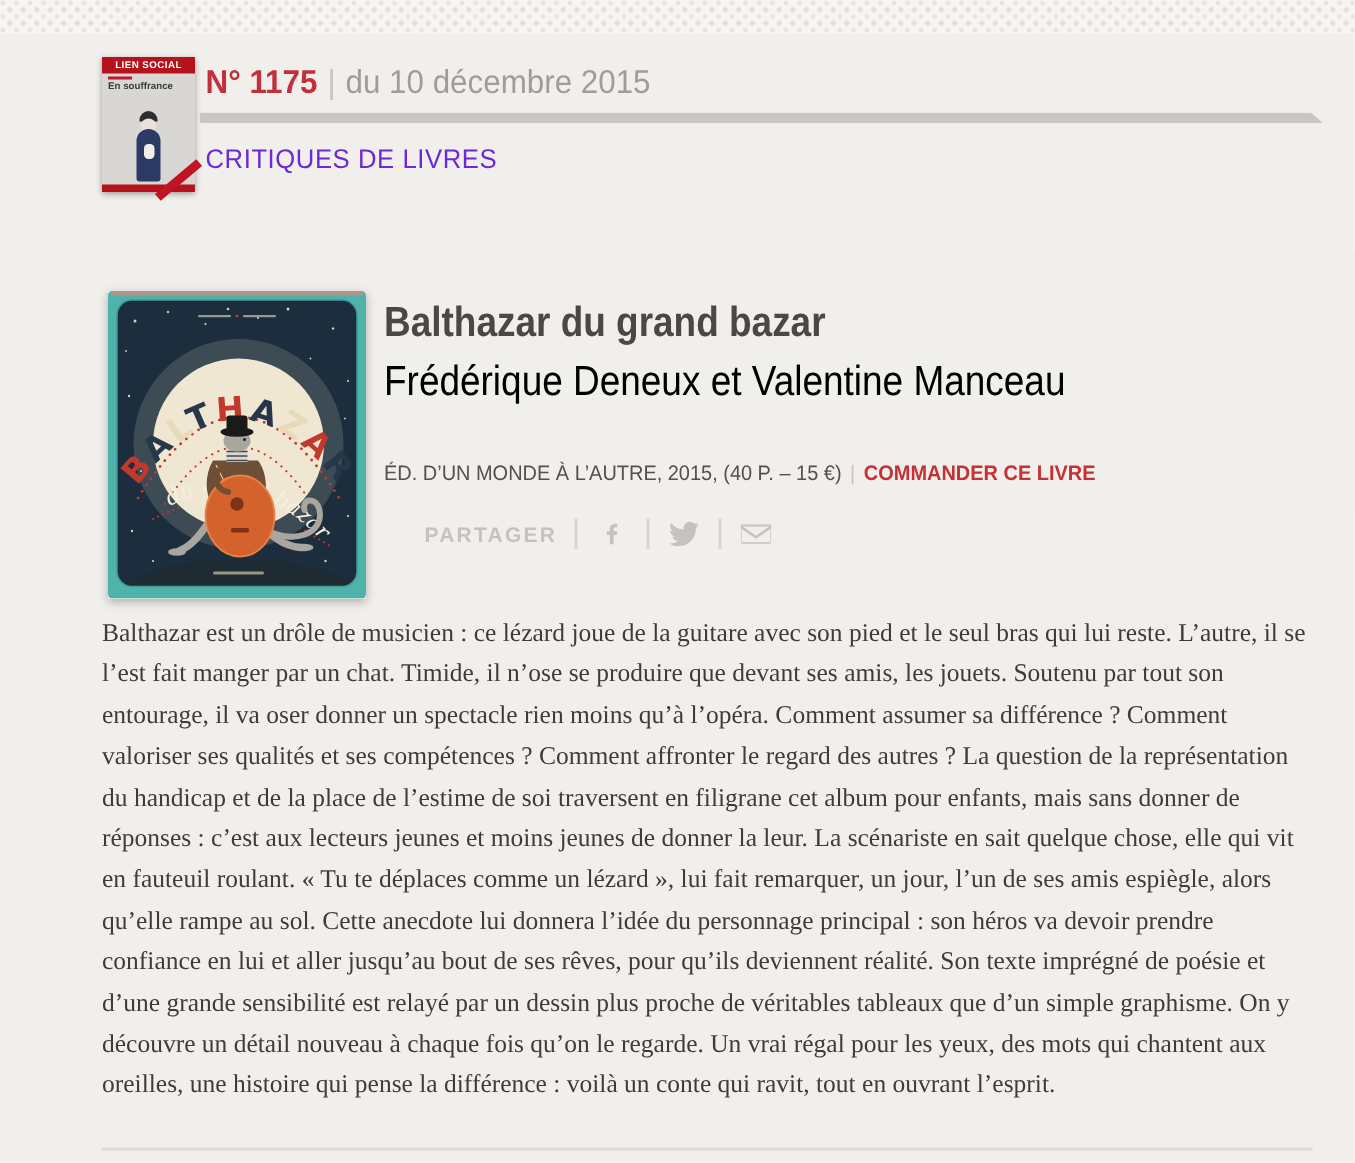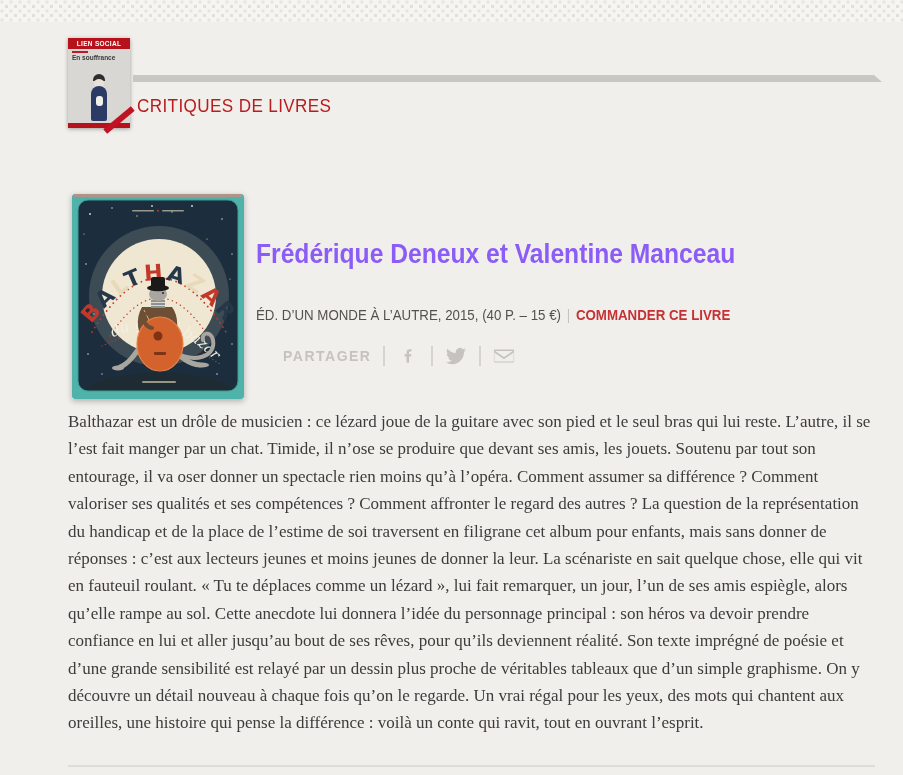--- a/index.html
+++ b/index.html
@@ -39,33 +39,33 @@
   .thumb-ribbon{position:absolute;right:-7px;bottom:5px;width:36px;height:6px;background:#c01425;transform:rotate(-40deg);}
 
   
   .issue-line{position:absolute;left:137px;top:42px;font-size:22px;color:#a09d98;}
   .issue-number{color:#c2303b;font-weight:bold;}
   .issue-sep{color:#c6c3be;margin:0 7px;}
   .gray-bar{
     position:absolute;left:133px;top:75px;width:749px;height:7px;background:#c9c7c3;
     clip-path:polygon(0 0, calc(100% - 8px) 0, 100% 100%, 0 100%);
   }
-  .section-title{position:absolute;left:137px;top:96px;font-size:18px;color:#b91c1c;letter-spacing:.4px;}
+  .section-title{position:absolute;left:137px;top:96px;font-size:18px;color:#6d28d9;letter-spacing:.4px;}
 
   
   .date-line{position:absolute;left:68px;top:147px;font-size:18px;color:#55534f;}
   .date-sep{color:#b9b6b1;margin:0 6px;}
   .author{font-style:italic;}
 
   
   .cover{position:absolute;left:72px;top:194px;width:172px;height:205px;box-shadow:0 2px 6px rgba(0,0,0,.28);cursor:pointer;}
 
   
   .book-title{position:absolute;left:256px;top:199px;font-size:28px;font-weight:bold;color:#4a4846;}
-  .book-authors{position:absolute;left:256px;top:238px;font-size:28px;font-weight:bold;color:#8b5cf6;}
+  .book-authors{position:absolute;left:256px;top:238px;font-size:28px;font-weight:normal;color:#000000;}
   .publisher-line{position:absolute;left:256px;top:307px;font-size:14px;color:#53514d;}
   .pub-sep{color:#c6c3be;margin:0 6px;}
   .order-link{color:#c53134;font-weight:bold;text-decoration:none;cursor:pointer;}
 
   
   .share-row{position:absolute;left:256px;top:343px;display:flex;align-items:center;height:26px;margin-left:27px;}
   .share-label{font-size:14px;font-weight:bold;letter-spacing:1.5px;color:#c6c3be;}
   .share-sep{width:2px;height:20px;background:#d7d4cf;margin:0 12px;}
   .share-icon{width:22px;height:22px;display:flex;align-items:center;justify-content:center;cursor:pointer;}
   .share-icon svg{fill:#c6c3be;}
@@ -93,20 +93,25 @@
     <div class="thumb-tag"></div>
     <div class="thumb-caption">En souffrance</div>
     <div class="fig-hair"></div>
     <div class="fig-head"></div>
     <div class="fig-body"></div>
     <div class="fig-bundle"></div>
     <div class="thumb-red-bottom"></div>
     <div class="thumb-ribbon"></div>
   </div>
 
+  <div class="issue-line">
+    <span class="condensed95">
+      <span class="issue-number">N° 1175</span><span class="issue-sep">|</span><span>du 10 décembre 2015</span>
+    </span>
+  </div>
 
   <div class="gray-bar"></div>
 
   <div class="section-title">
     <span class="condensed95">CRITIQUES DE LIVRES</span>
   </div>
 
 
   <div class="cover">
     <svg viewBox="0 0 172 205" width="172" height="205">
@@ -187,20 +192,23 @@
           <ellipse cx="86" cy="94" rx="11" ry="3.2" fill="#1a1a1a"></ellipse>
         </g>
 
         <ellipse cx="88" cy="203" rx="78" ry="24" fill="#1f2b33"></ellipse>
         <rect x="70" y="187" width="34" height="2" rx="1" fill="#b8b09a" opacity="0.8"></rect>
       </g>
       <rect x="6" y="6" width="160" height="191" rx="10" fill="none" stroke="#3e9a94" stroke-width="1"></rect>
     </svg>
   </div>
 
+  <div class="book-title">
+    <span class="condensed">Balthazar du grand bazar</span>
+  </div>
   <div class="book-authors">
     <span class="condensed">Frédérique Deneux et Valentine Manceau</span>
   </div>
 
   <div class="publisher-line">
     <span class="condensed95">
       <span>ÉD. D’UN MONDE À L’AUTRE, 2015, (40 P. – 15 €)</span><span class="pub-sep">|</span><a class="order-link">COMMANDER CE LIVRE</a>
     </span>
   </div>
 

